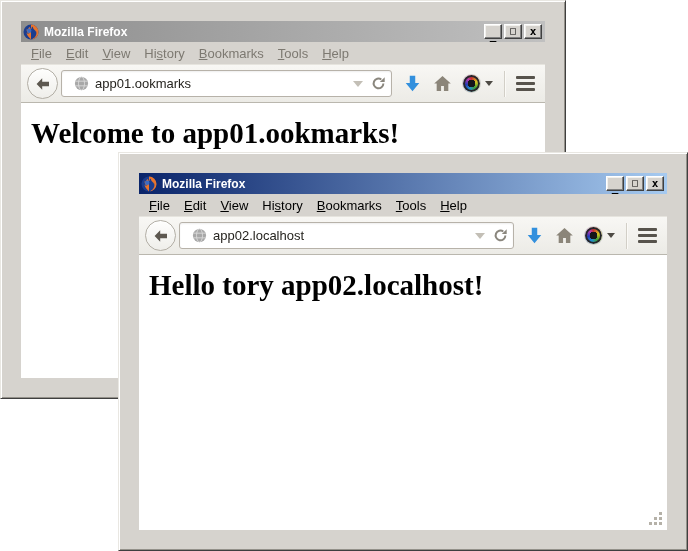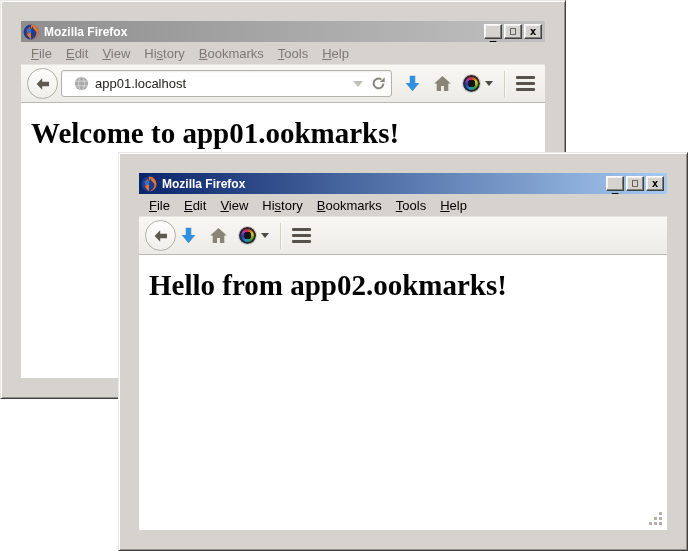--- a/index.html
+++ b/index.html
@@ -137,21 +137,21 @@
           </svg>
       </button>
       <div class="urlbar">
         <svg width="15" height="15" viewBox="0 0 16 16">
             <circle cx="8" cy="8" r="7" fill="#a8a8a8"></circle>
             <g stroke="#d9d9d9" stroke-width="1" fill="none">
               <ellipse cx="8" cy="8" rx="3.2" ry="7"></ellipse>
               <path d="M1.3 5.5h13.4M1.3 10.5h13.4"></path>
             </g>
           </svg>
-        <span class="url-text">app01.localhost</span>
+        <span class="url-text">app01.ookmarks</span>
         <span class="url-caret"></span>
         <button class="icon-btn">
           <svg width="15" height="15" viewBox="0 0 16 16">
               <path d="M13.2 8A5.2 5.2 0 1 1 11 3.7" fill="none" stroke="#8a867d" stroke-width="2.1"></path>
               <path d="M14.6 1.2v5.2H9.4z" fill="#8a867d"></path>
             </svg>
         </button>
       </div>
       <button class="icon-btn">
         <svg width="19" height="19" viewBox="0 0 16 16">
@@ -210,20 +210,37 @@
       <span class="menu-item"><span></span><span class="mn">T</span><span>ools</span></span>
       <span class="menu-item"><span></span><span class="mn">H</span><span>elp</span></span>
     </nav>
 
     <div class="navbar">
       <button class="back-btn">
         <svg width="16" height="16" viewBox="0 0 16 16">
             <path d="M7.2 2.2 1.6 8l5.6 5.8V10.3H14V5.7H7.2z" fill="#5d5850"></path>
           </svg>
       </button>
+      <div class="urlbar">
+        <svg width="15" height="15" viewBox="0 0 16 16">
+            <circle cx="8" cy="8" r="7" fill="#a8a8a8"></circle>
+            <g stroke="#d9d9d9" stroke-width="1" fill="none">
+              <ellipse cx="8" cy="8" rx="3.2" ry="7"></ellipse>
+              <path d="M1.3 5.5h13.4M1.3 10.5h13.4"></path>
+            </g>
+          </svg>
+        <span class="url-text">app02.localhost</span>
+        <span class="url-caret"></span>
+        <button class="icon-btn">
+          <svg width="15" height="15" viewBox="0 0 16 16">
+              <path d="M13.2 8A5.2 5.2 0 1 1 11 3.7" fill="none" stroke="#8a867d" stroke-width="2.1"></path>
+              <path d="M14.6 1.2v5.2H9.4z" fill="#8a867d"></path>
+            </svg>
+        </button>
+      </div>
       <button class="icon-btn">
         <svg width="19" height="19" viewBox="0 0 16 16">
             <path d="M5.7 1.5h4.6v6h3.4L8 14.6 2.3 7.5h3.4z" fill="#3390dd"></path>
           </svg>
       </button>
       <button class="icon-btn">
         <svg width="19" height="19" viewBox="0 0 16 16">
             <path d="M8 1.6 1 8h2.1v6.4h3.7v-4.2h2.4v4.2h3.7V8H15z" fill="#8b8579"></path>
           </svg>
       </button>
@@ -233,18 +250,18 @@
       </button>
       <div class="toolbar-sep"></div>
       <button class="icon-btn menu-btn">
         <span class="bar"></span>
         <span class="bar"></span>
         <span class="bar"></span>
       </button>
     </div>
 
     <div class="content">
-      <h1>Hello from app02.ookmarks!</h1>
+      <h1>Hello tory app02.localhost!</h1>
       <span class="resize-grip"></span>
     </div>
   </section>
 
 </div>
 
 </body></html>

